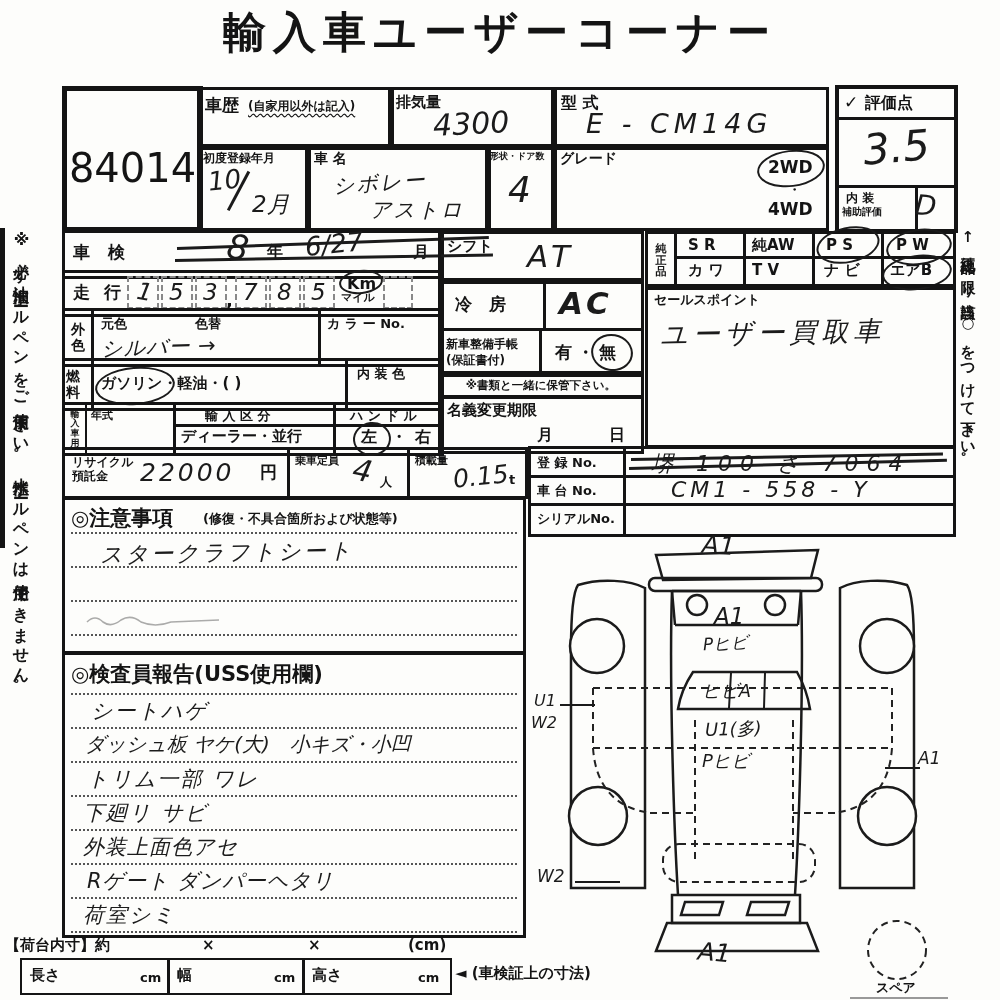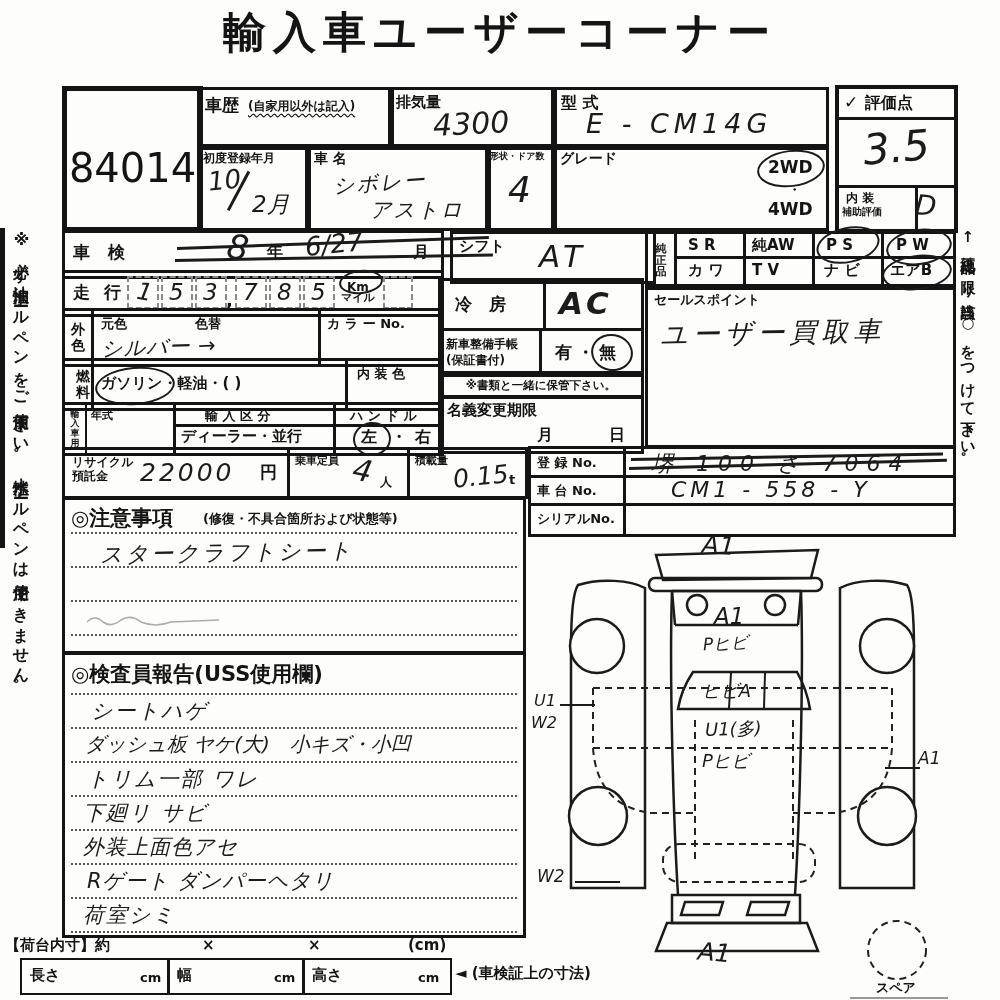--- a/index.html
+++ b/index.html
@@ -113,39 +113,39 @@
     <span class="abs bold" style="left:161px;top:16px;font-size:18px;">,</span>
     <div class="abs" style="left:170px;top:3px;width:28px;height:29px;border:2px dashed #888;">
         <span class="abs hw" style="left:6px;top:1px;font-size:23px;">7</span>
       </div>
     <div class="abs" style="left:204px;top:3px;width:28px;height:29px;border:2px dashed #888;">
         <span class="abs hw" style="left:6px;top:1px;font-size:23px;">8</span>
       </div>
     <div class="abs" style="left:238px;top:3px;width:28px;height:29px;border:2px dashed #888;">
         <span class="abs hw" style="left:6px;top:1px;font-size:23px;">5</span>
       </div>
-    <span class="abs bold" style="left:282px;top:7px;font-size:12px;">Km</span>
+    <span class="abs bold" style="left:282px;top:1px;font-size:16px;">Km</span>
     <div class="oval" style="left:274px;top:-3px;width:40px;height:20px;transform:rotate(-6deg);"></div>
     <span class="abs bold" style="left:276px;top:17px;font-size:11px;">マイル</span>
     <div class="abs" style="left:318px;top:3px;width:26px;height:29px;border:2px dashed #888;"></div>
   </div>
 
   <div class="abs box3" style="left:62px;top:308px;width:376px;height:53px;">
     <div class="abs" style="left:0;top:0;width:26px;bottom:0;border-right:3px solid #141414;display:flex;align-items:center;justify-content:center;">
       <span class="cstack" style="width:16px;font-size:14px;">外色</span>
     </div>
     <span class="abs bold" style="left:36px;top:4px;font-size:13px;">元色</span>
     <span class="abs bold" style="left:130px;top:4px;font-size:13px;">色替</span>
     <span class="abs hw" style="left:36px;top:22px;font-size:21px;transform:rotate(-2deg);letter-spacing:1px;">シルバー →</span>
     <div class="vline" style="left:253px;top:0;width:3px;bottom:0;"></div>
     <span class="abs bold" style="left:262px;top:4px;font-size:13px;">カ ラ ー No.</span>
   </div>
 
   <div class="abs box3" style="left:62px;top:358px;width:376px;height:47px;">
-    <div class="abs" style="left:0;top:0;width:26px;bottom:0;border-right:3px solid #141414;display:flex;align-items:center;justify-content:flex-end;">
+    <div class="abs" style="left:0;top:0;width:26px;bottom:0;border-right:3px solid #141414;display:flex;align-items:center;justify-content:flex-start;">
       <span class="cstack" style="width:16px;font-size:14px;">燃料</span>
     </div>
     <span class="abs bold" style="left:36px;top:13px;font-size:15px;">ガソリン・軽油・(          )</span>
     <div class="oval" style="left:30px;top:6px;width:76px;height:34px;transform:rotate(-5deg);"></div>
     <div class="vline" style="left:280px;top:0;width:3px;bottom:0;"></div>
     <span class="abs bold" style="left:292px;top:4px;font-size:13px;">内 装 色</span>
   </div>
 
   <div class="abs box3" style="left:62px;top:402px;width:376px;height:48px;">
     <div class="abs" style="left:0;top:0;width:20px;bottom:0;border-right:2.5px solid #141414;display:flex;align-items:center;justify-content:center;">
@@ -204,21 +204,21 @@
     <div class="dotline" style="top:276px;"></div>
     <span class="abs hw" style="left:26px;top:42px;font-size:21px;letter-spacing:2px;">シートハゲ</span>
     <span class="abs hw" style="left:22px;top:110px;font-size:21px;letter-spacing:2px;">トリム一部 ワレ</span>
     <span class="abs hw" style="left:20px;top:76px;font-size:20px;">ダッシュ板 ヤケ(大)　小キズ・小凹</span>
     <span class="abs hw" style="left:18px;top:144px;font-size:21px;letter-spacing:2px;">下廻リ サビ</span>
     <span class="abs hw" style="left:18px;top:178px;font-size:21px;letter-spacing:1px;">外装上面色アセ</span>
     <span class="abs hw" style="left:22px;top:212px;font-size:21px;letter-spacing:1px;">Rゲート ダンパーヘタリ</span>
     <span class="abs hw" style="left:18px;top:246px;font-size:21px;letter-spacing:2px;">荷室シミ</span>
   </div>
 
-  <div class="abs box3" style="left:450px;top:231px;width:200px;height:47px;text-align:center;">
+  <div class="abs box3" style="left:438px;top:231px;width:200px;height:47px;text-align:center;">
     <span class="abs bold" style="left:6px;top:3px;font-size:15px;">シフト</span>
     <span class="abs hw" style="left:86px;top:4px;font-size:31px;letter-spacing:5px;">AT</span>
   </div>
   <div class="abs box3" style="left:438px;top:278px;width:200px;height:47px;">
     <div class="vline" style="left:102px;top:0;width:3px;bottom:0;"></div>
     <span class="abs bold" style="left:14px;top:12px;font-size:17px;">冷　房</span>
     <span class="abs hw" style="left:118px;top:4px;font-size:31px;letter-spacing:4px;font-weight:bold;">AC</span>
   </div>
   <div class="abs box3" style="left:438px;top:328px;width:200px;height:43px;">
     <div class="vline" style="left:98px;top:0;width:3px;bottom:0;"></div>

